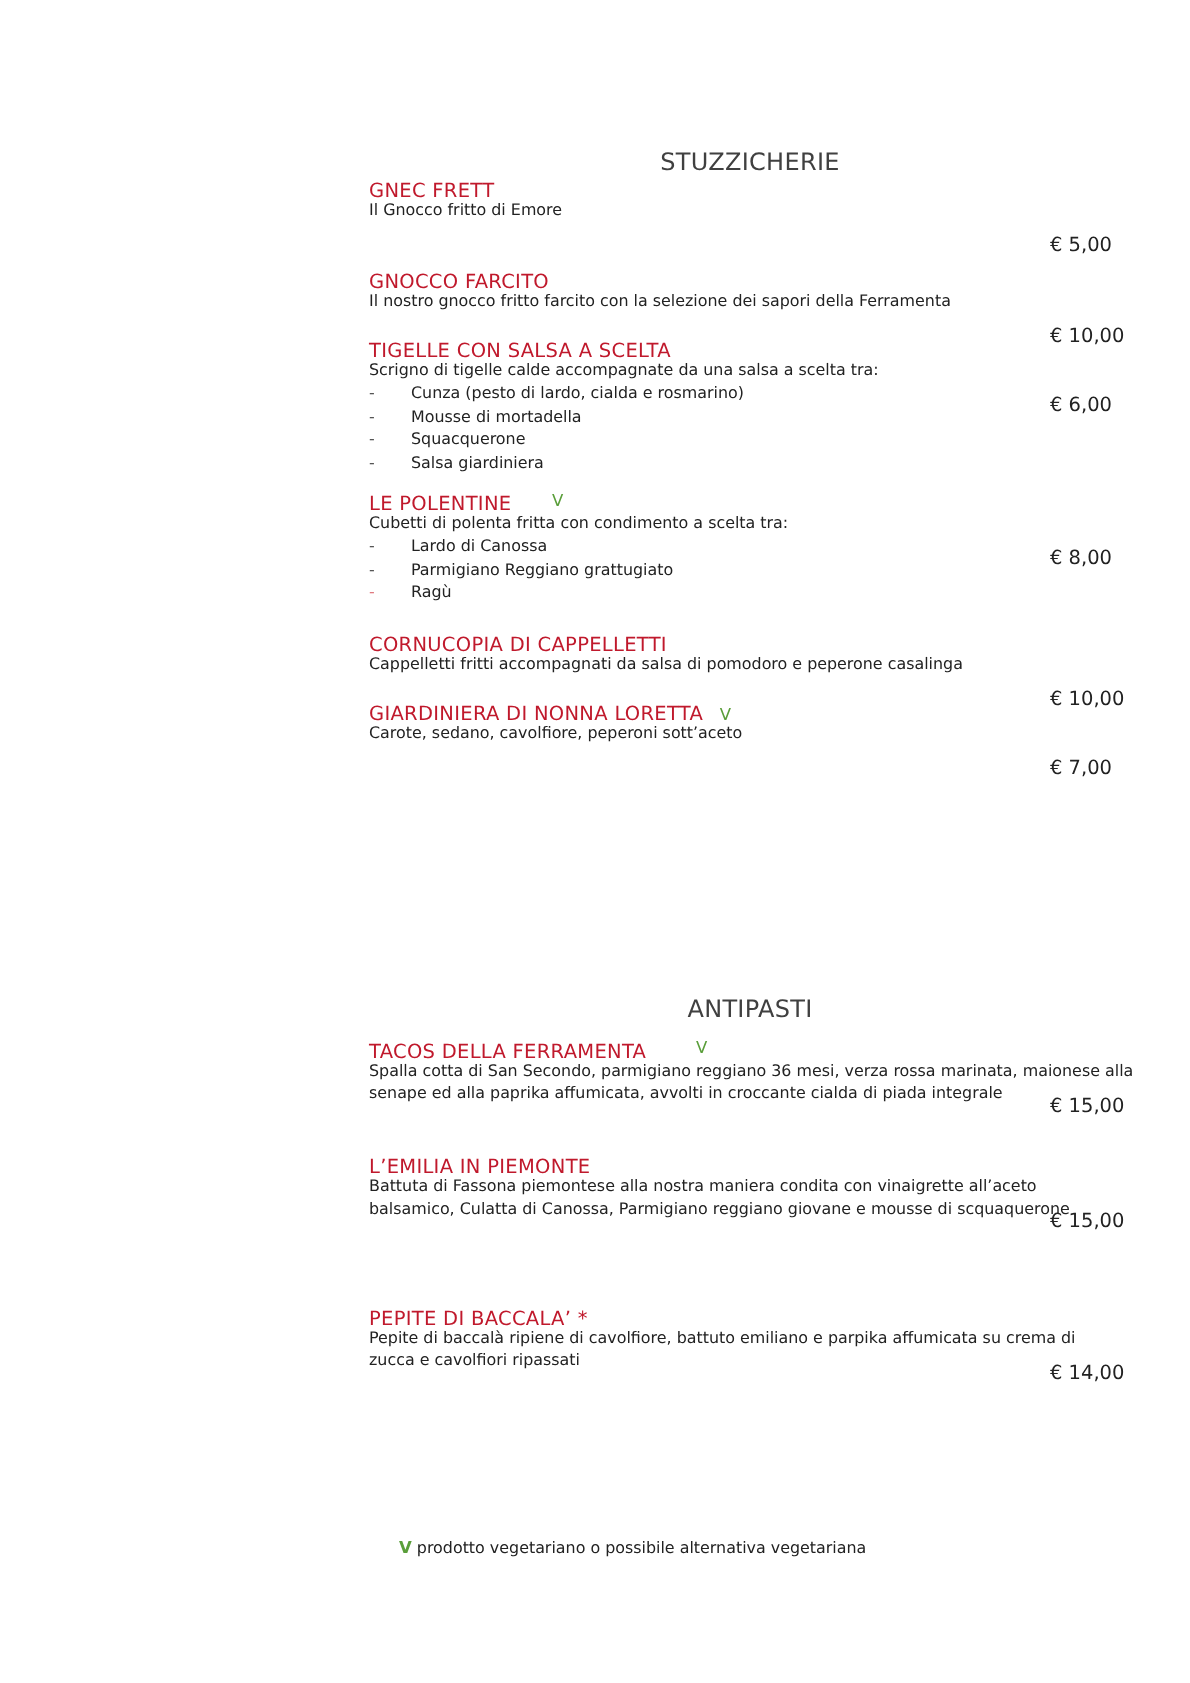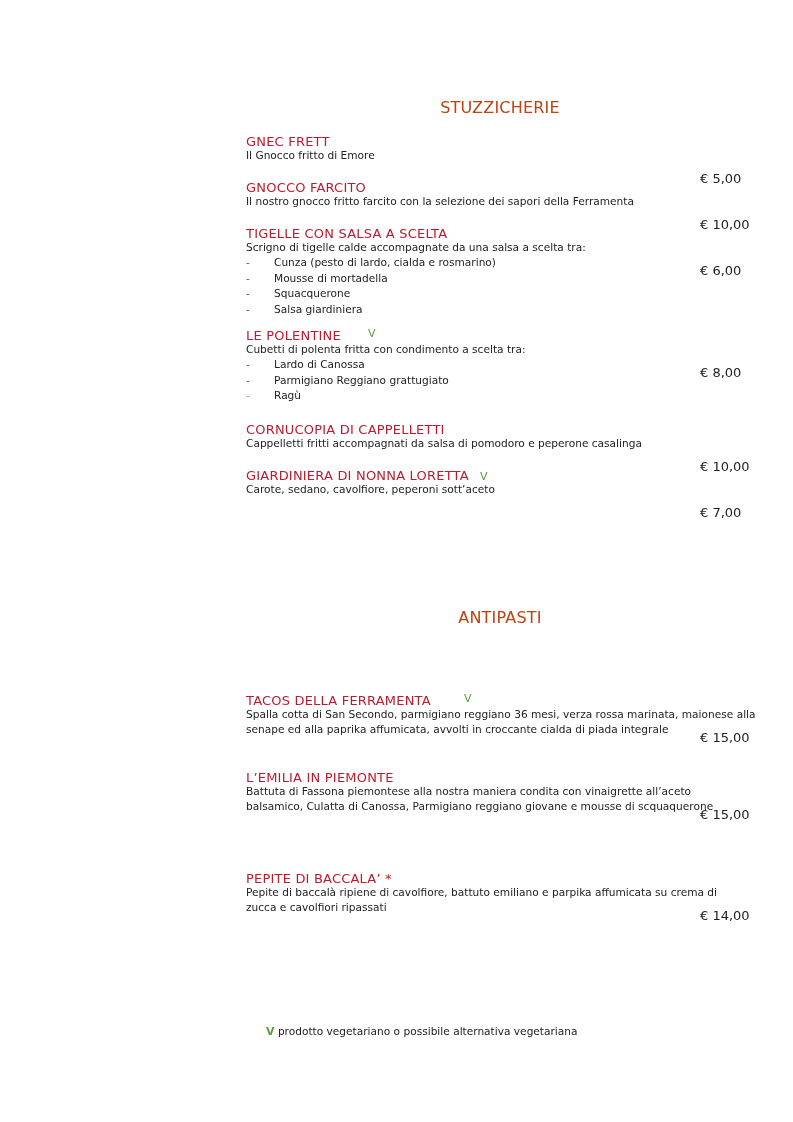--- a/index.html
+++ b/index.html
@@ -4,21 +4,21 @@
   <style>
     html, body { margin: 0; padding: 0; background: #ffffff; }
     body {
       width: 793px; height: 1122px; position: relative; overflow: hidden;
       font-family: "DejaVu Sans", sans-serif;
       color: #222222;
     }
     .page { position: absolute; left: 246px; top: 0; width: 508px; }
     .section-title {
       position: absolute; left: 0; width: 508px; text-align: center;
-      font-size: 16px; color: #c2410c; letter-spacing: 0.2px;
+      font-size: 16px; color: #404040; letter-spacing: 0.2px;
     }
     .item { position: absolute; left: 0; width: 508px; }
     .item-head { position: relative; height: 17px; }
     .item-name {
       font-size: 13px; color: #c0192c; letter-spacing: 0.2px;
       white-space: nowrap;
     }
     .veg {
       color: #5a9e3a; font-size: 11px; font-weight: normal;
       display: inline-block;
@@ -34,21 +34,21 @@
     .footnote { position: absolute; left: 0; top: 1025px; font-size: 10.6px; margin-left: 20px; }
     .footnote .veg { font-size: 11px; font-weight: bold; }
   </style>
 </head>
 <body>
 
 <div class="page">
 
   <div class="section-title" style="top:98px">STUZZICHERIE</div>
 
-  <div class="item" style="top:131px">
+  <div class="item" style="top:116px">
     <div class="item-head">
       <span class="item-name">GNEC FRETT</span>
       <span class="price">€ 5,00</span>
     </div>
     <div class="desc">Il Gnocco fritto di Emore</div>
   </div>
 
   <div class="item" style="top:177px">
     <div class="item-head">
       <span class="item-name">GNOCCO FARCITO</span>
@@ -91,21 +91,21 @@
 
   <div class="item" style="top:465px">
     <div class="item-head">
       <span class="item-name">GIARDINIERA DI NONNA LORETTA</span>
       <span class="veg" style="margin-left:6px">V</span>
       <span class="price">€ 7,00</span>
     </div>
     <div class="desc">Carote, sedano, cavolfiore, peperoni sott’aceto</div>
   </div>
 
-  <div class="section-title" style="top:608px">ANTIPASTI</div>
+  <div class="section-title" style="top:663px">ANTIPASTI</div>
 
   <div class="item" style="top:690px">
     <div class="item-head">
       <span class="item-name">TACOS DELLA FERRAMENTA</span>
       <span class="veg" style="position:absolute;left:218px;top:2px">V</span>
       <span class="price">€ 15,00</span>
     </div>
     <div class="desc" style="width:510px">Spalla cotta di San Secondo, parmigiano reggiano 36 mesi, verza rossa marinata, maionese alla senape ed alla paprika affumicata, avvolti in croccante cialda di piada integrale</div>
   </div>
 

